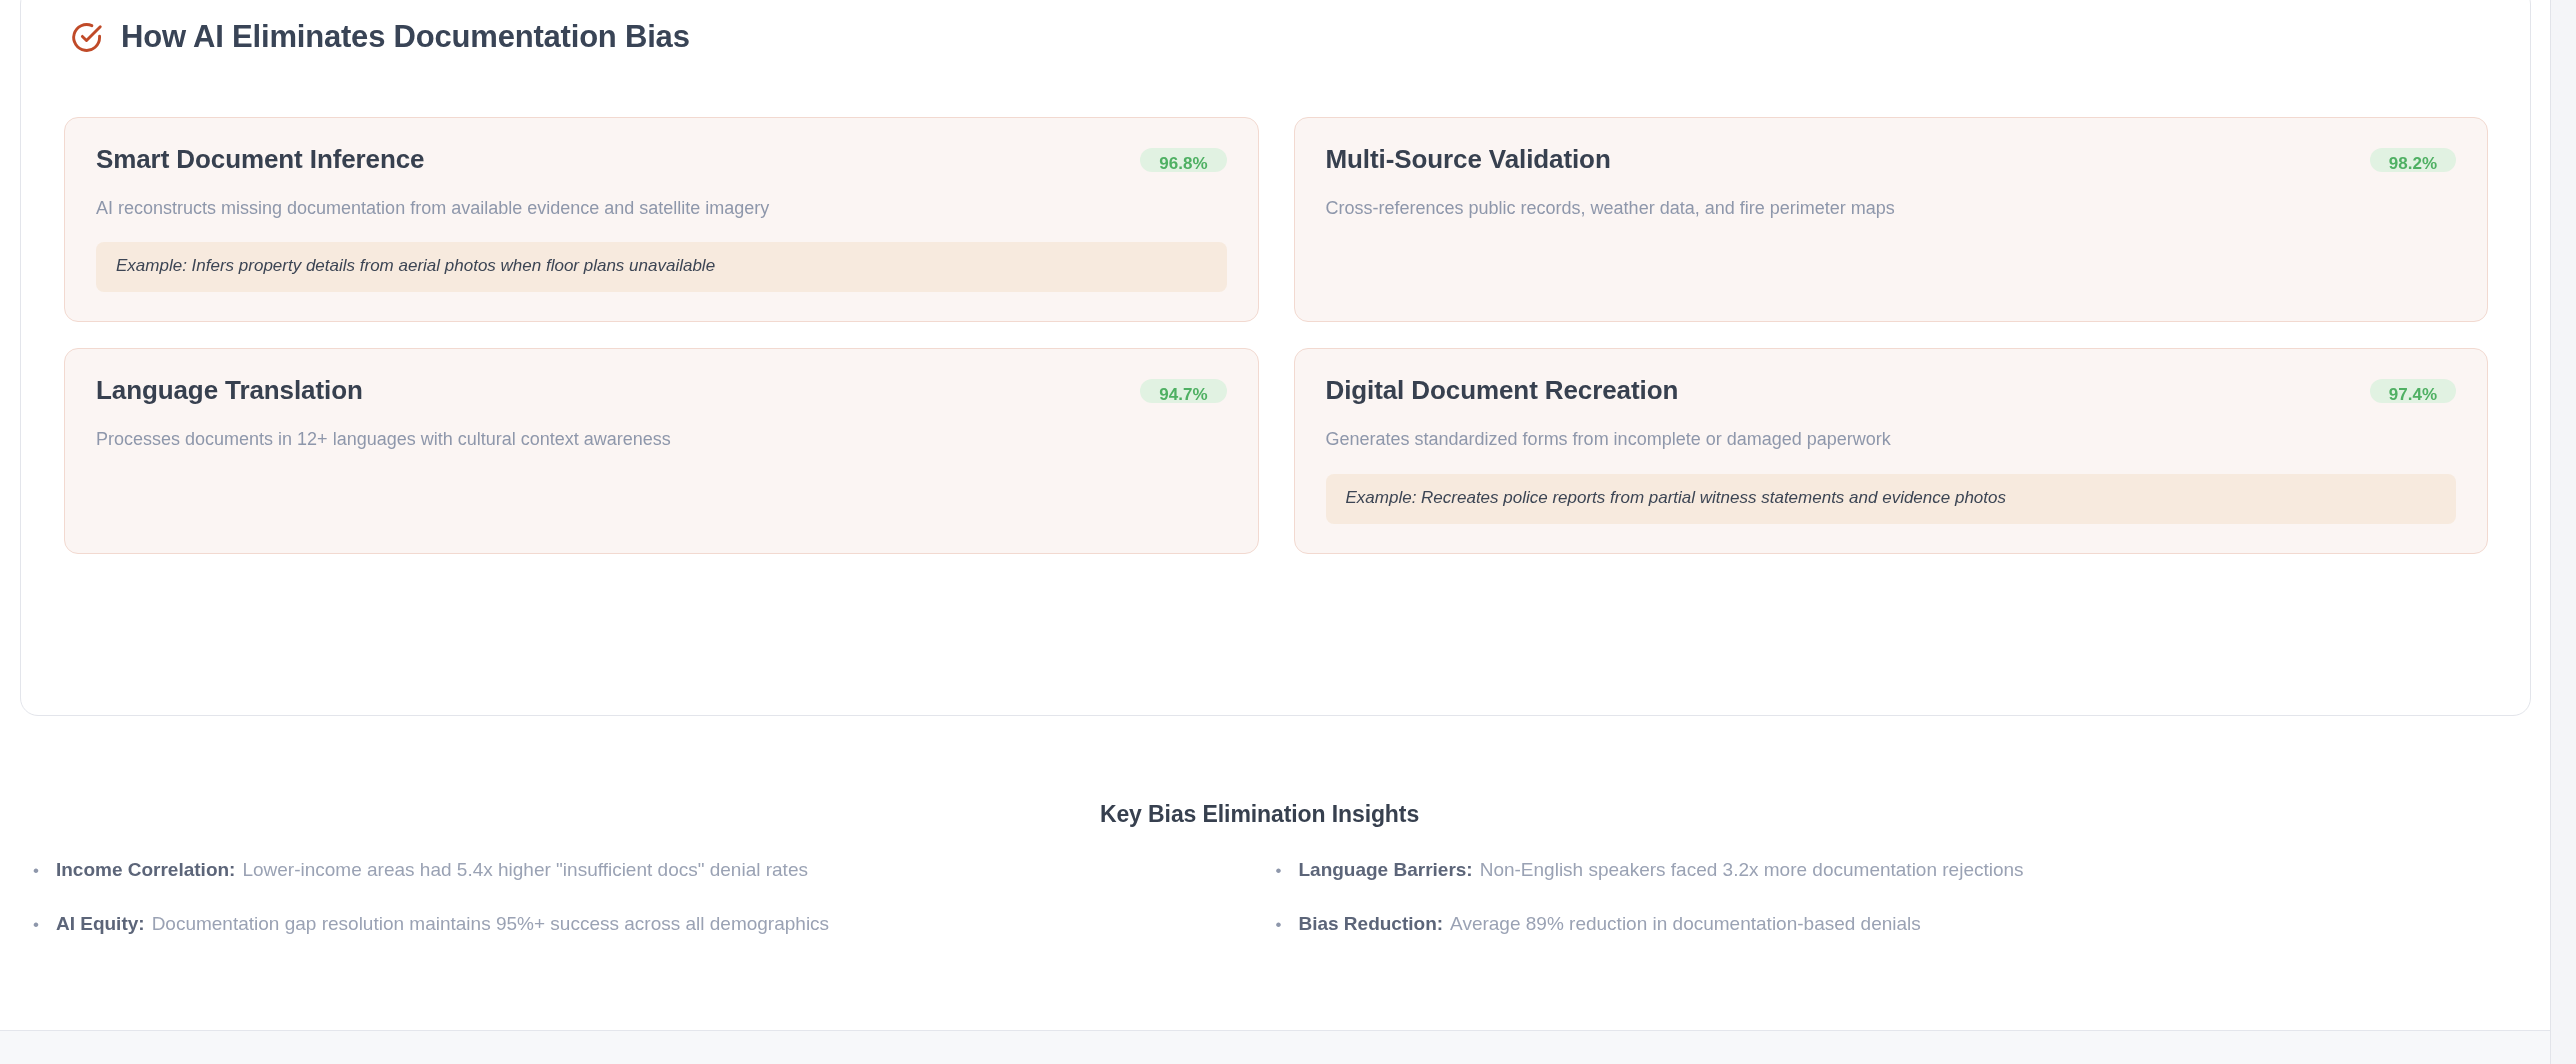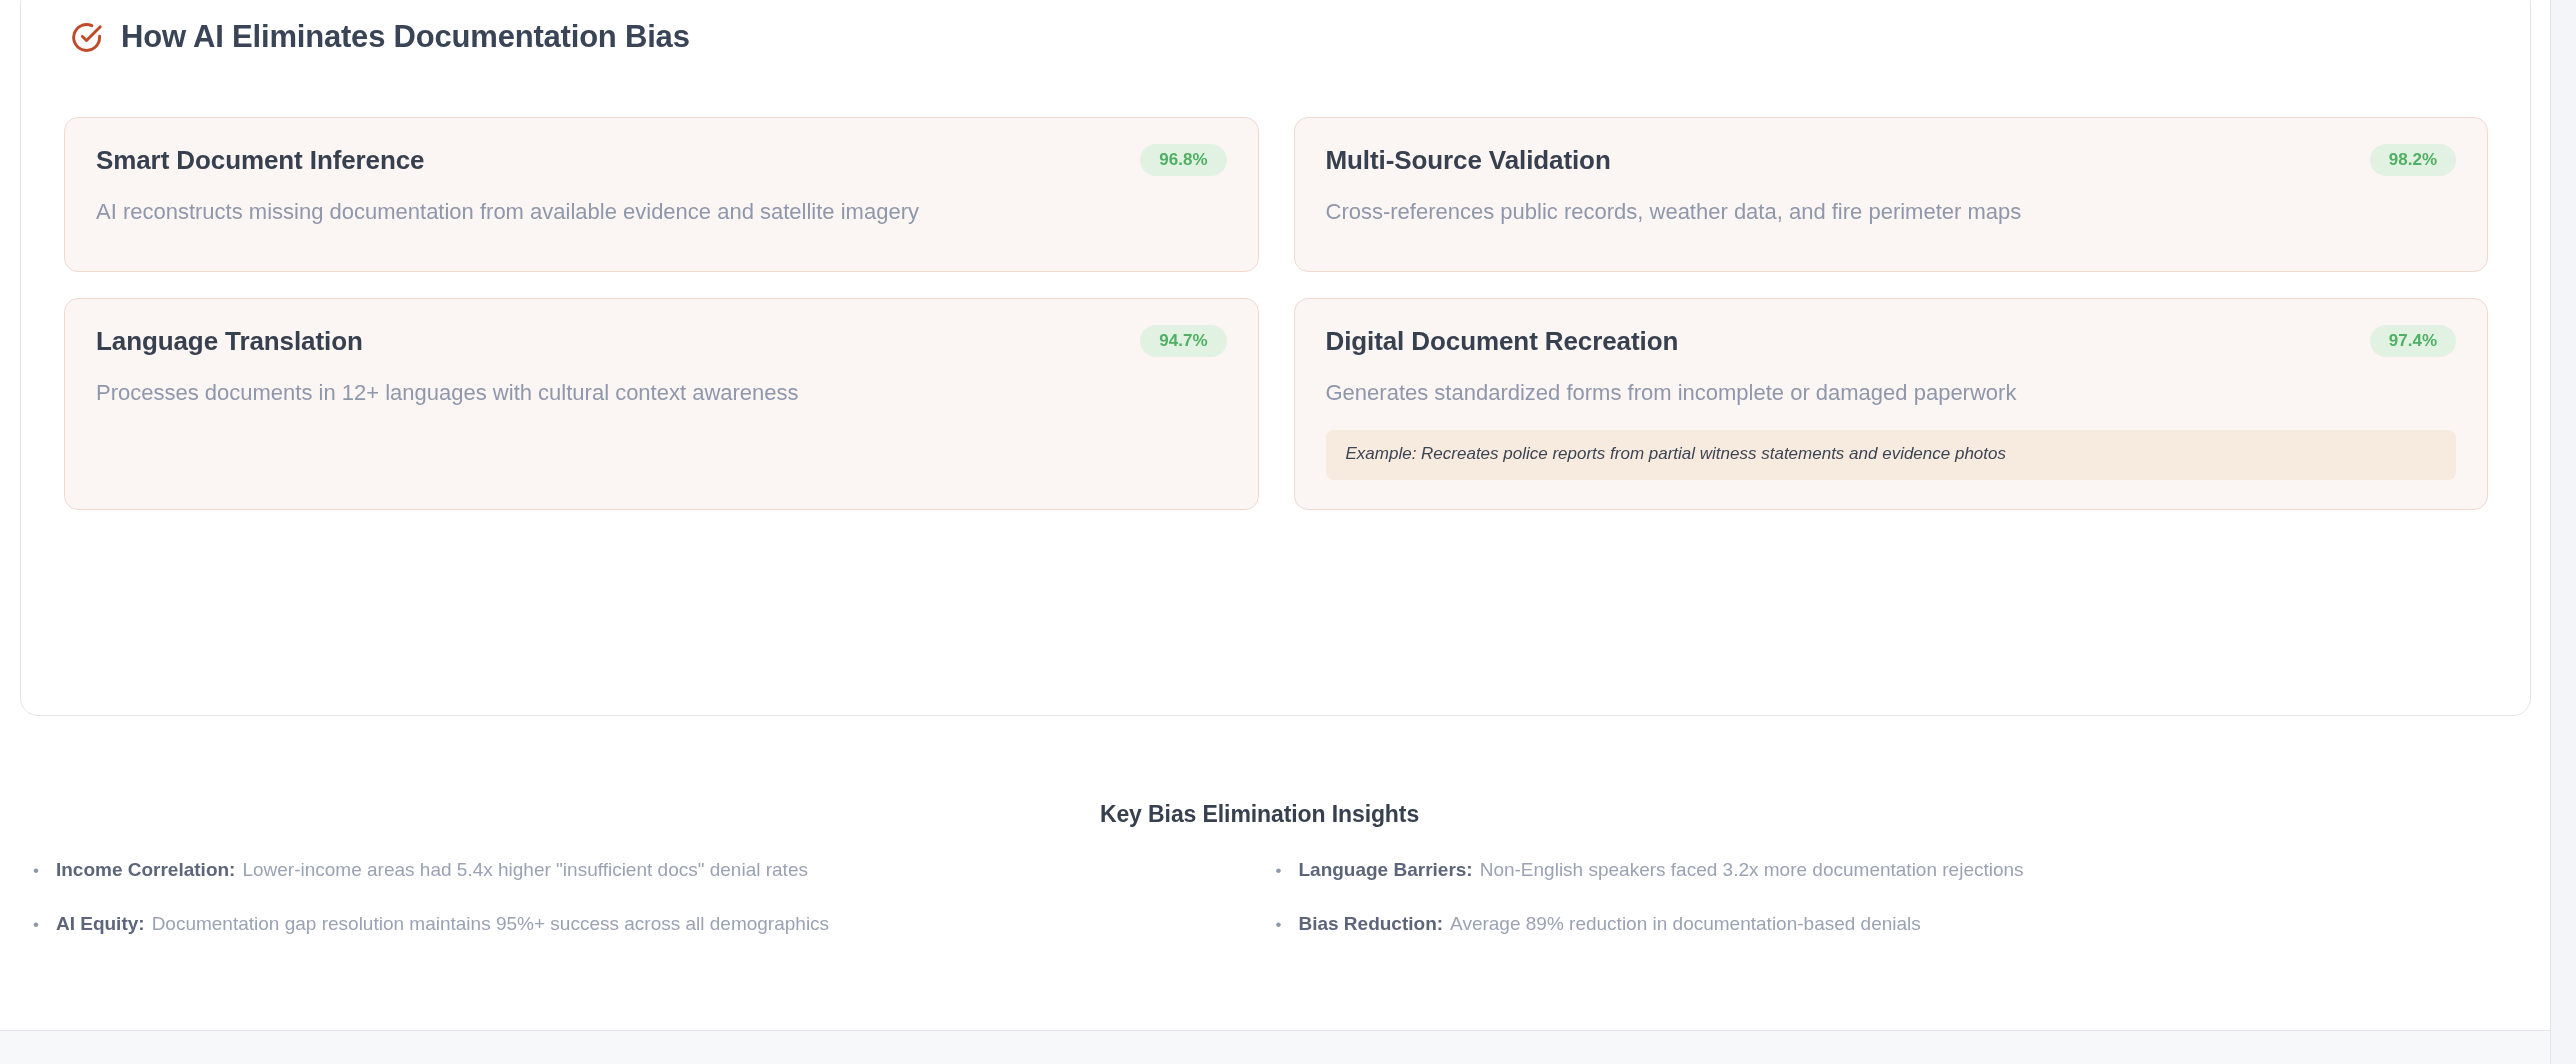--- a/index.html
+++ b/index.html
@@ -113,29 +113,29 @@
     font-weight: bold;
     color: #37404f;
     letter-spacing: -0.1px;
   }
   .card-badge {
     background: #e1f2e2;
     color: #4fb063;
     font-size: 17px;
     font-weight: bold;
     border-radius: 988px;
-    padding: 7px 19px 8px 19px;
+    padding: 7px 19px 0 19px;
     line-height: 1;
     white-space: nowrap;
     flex: none;
   }
 
   .card-desc {
     margin-top: 22px;
-    font-size: 22px;
+    font-size: 18px;
     color: #8e97ab;
     line-height: 1.3;
   }
 
   .card-example {
     margin-top: 22px;
     background: #f7eade;
     border-radius: 8px;
     padding: 13px 20px 15px 20px;
     font-size: 17px;
@@ -227,20 +227,21 @@
       </div>
 
       <div class="card-grid">
 
         <div class="feature-card">
           <div class="card-top">
             <span class="card-title">Smart Document Inference</span>
             <span class="card-badge">96.8%</span>
           </div>
           <div class="card-desc">AI reconstructs missing documentation from available evidence and satellite imagery</div>
+          <div class="card-example">Example: Infers property details from aerial photos when floor plans unavailable</div>
         </div>
 
         <div class="feature-card">
           <div class="card-top">
             <span class="card-title">Multi-Source Validation</span>
             <span class="card-badge">98.2%</span>
           </div>
           <div class="card-desc">Cross-references public records, weather data, and fire perimeter maps</div>
         </div>
 

